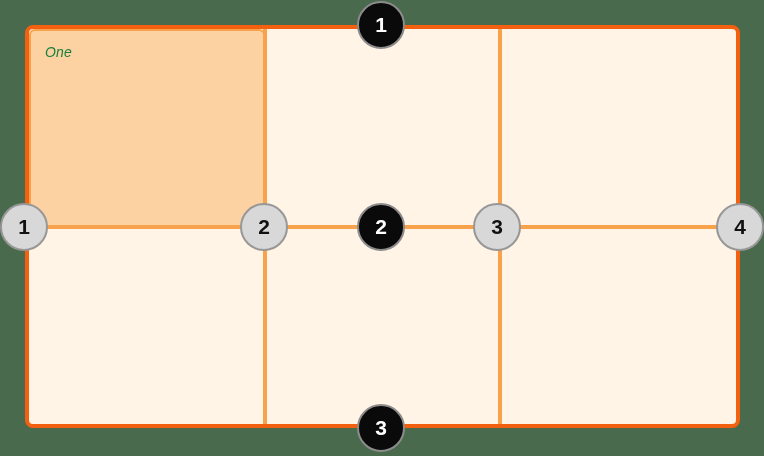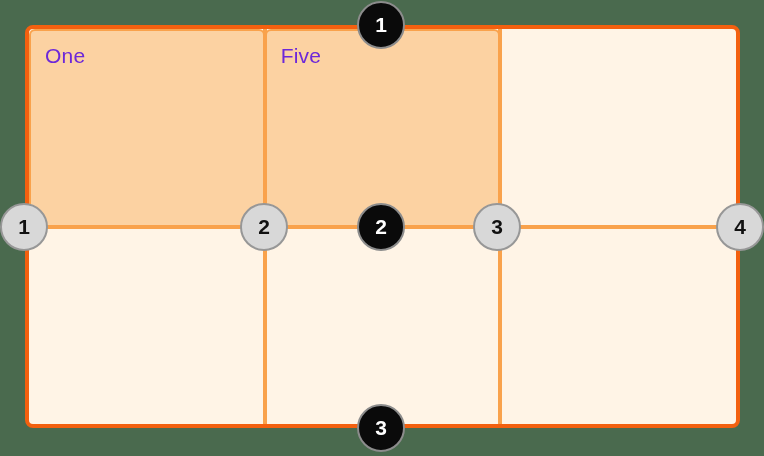--- a/index.html
+++ b/index.html
@@ -37,23 +37,24 @@
   .cell {
     box-sizing: border-box;
     background: #FCD2A2;
     border: 2px solid #F9A24C;
     border-radius: 6px;
     overflow: hidden;
   }
   .cell-label {
     display: inline-block;
     padding: 13px 0 0 14px;
-    font-size: 21px;
+    font-size: 14px;
     letter-spacing: 0.2px;
-    color: #6d28d9;
+    color: #15803d;
+    font-style: italic;
   }
   
   .track-line {
     position: absolute;
     background: #F9A24C;
     z-index: 2;
   }
   .vline { top: 0; bottom: 0; width: 4px; }
   .vline-1 { left: calc(33.333% - 2px); }
   .vline-2 { left: calc(66.667% - 2px); }
@@ -92,23 +93,20 @@
 </style>
 </head>
 <body>
 
 <div class="stage">
 
   <div class="grid-container">
     <div class="cell">
       <span class="cell-label">One</span>
     </div>
-    <div class="cell">
-      <span class="cell-label">Five</span>
-    </div>
 
     <div class="track-line vline vline-1"></div>
     <div class="track-line vline vline-2"></div>
     <div class="track-line hline"></div>
   </div>
 
   <div class="marker marker-black m-row-1">
     <span>1</span>
   </div>
   <div class="marker marker-black m-row-2">

